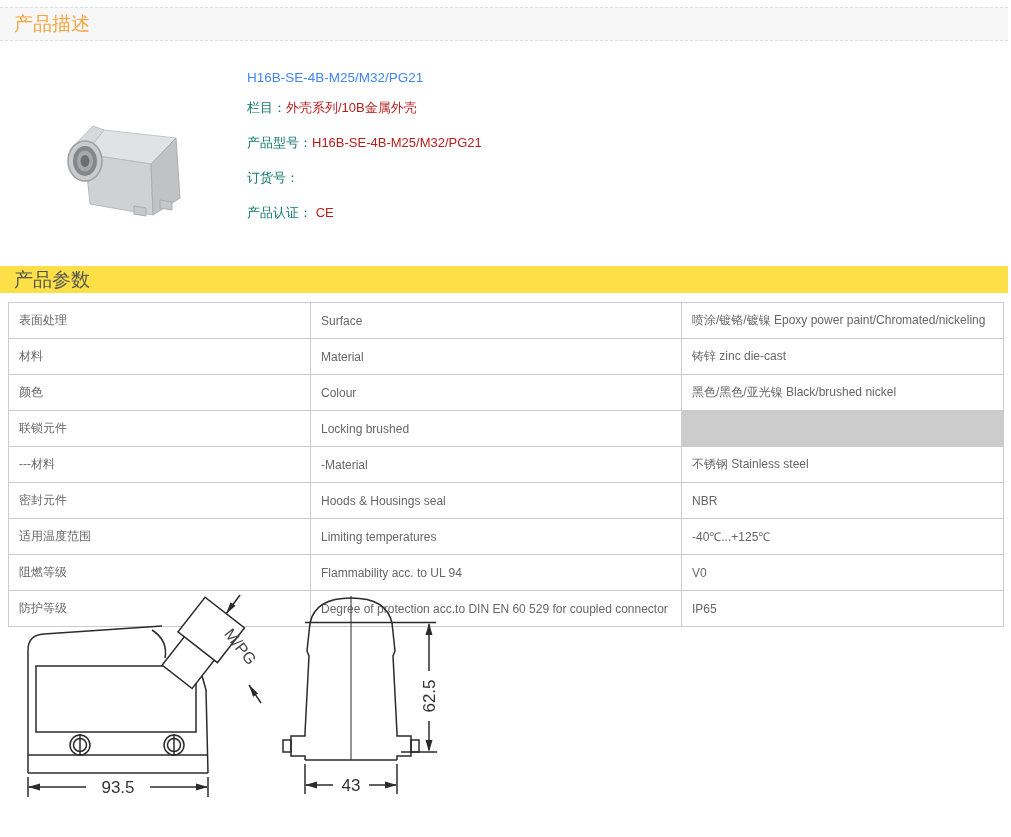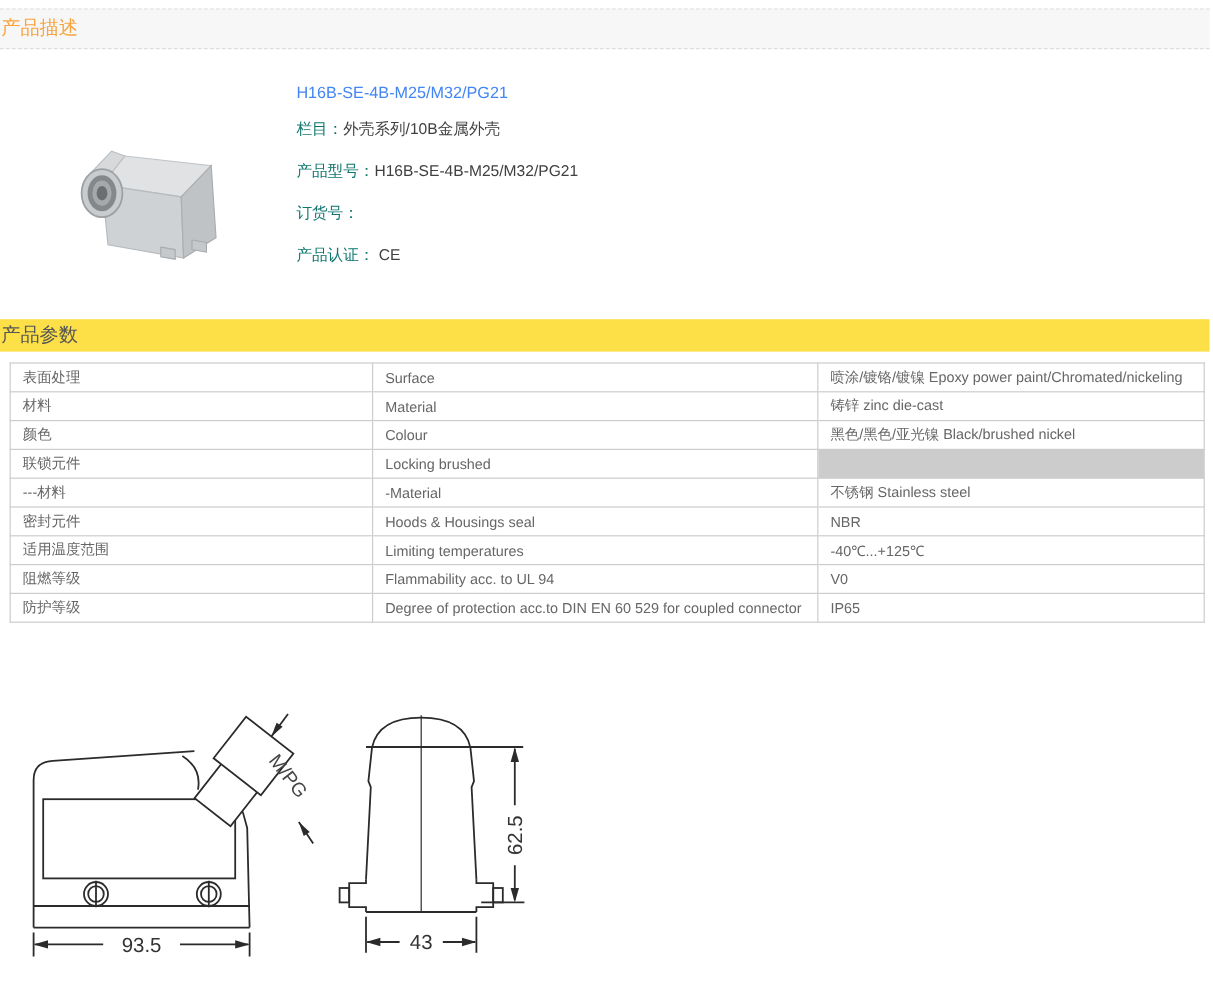--- a/index.html
+++ b/index.html
@@ -4,21 +4,21 @@
 <style>
   * { margin:0; padding:0; box-sizing:border-box; }
   html,body { background:#fff; }
   body {
     width:1011px; height:837px; position:relative;
     font-family:"Liberation Sans", sans-serif;
     overflow:hidden;
   }
   .section-bar {
     position:absolute; left:0; width:1008px;
-    padding-left:1px; font-size:16px;
+    padding-left:14px; font-size:19px;
   }
   .bar-desc {
     top:7px; height:34px; line-height:32px;
     background:#f7f7f7;
     border-top:1px dashed #ddd; border-bottom:1px dashed #ddd;
     color:#f7a43d;
   }
   .bar-params {
     top:266px; height:27px; line-height:27px;
     background:#fde047; color:#555;
@@ -28,28 +28,28 @@
   }
   .info { position:absolute; left:247px; top:70px; width:740px; }
   .info .title {
     display:block; font-size:13.5px; color:#4285f4;
     margin-bottom:16px; text-decoration:none; cursor:pointer;
   }
   .info .row {
     font-size:13px; color:#666; margin-bottom:22px; line-height:13px;
   }
   .info .row .lbl { color:#0f766e; }
-  .info .row .val-link { color:#404040; text-decoration:none; cursor:pointer;margin-top:36px; }
+  .info .row .val-link { color:#b91c1c; text-decoration:none; cursor:pointer;margin-top:36px; }
   table.params {
     position:absolute; left:8px; top:302px; width:995px;
     border-collapse:collapse; table-layout:fixed;
     font-size:12px; color:#666;
   }
   table.params td {
-    border:1px solid #ccc; height:24px; padding:0 10px;
+    border:1px solid #ccc; height:36px; padding:0 10px;
     white-space:nowrap; overflow:hidden; vertical-align:middle;
   }
   td.shaded { background:#ccc; }
   .drawing-left  { position:absolute; left:12px;  top:590px; }
   .drawing-right { position:absolute; left:281px; top:589px; }
   .dim-text {
     font-size:17px; fill:#333;
     font-family:"Liberation Sans", sans-serif;
   }
   .thread-text {

